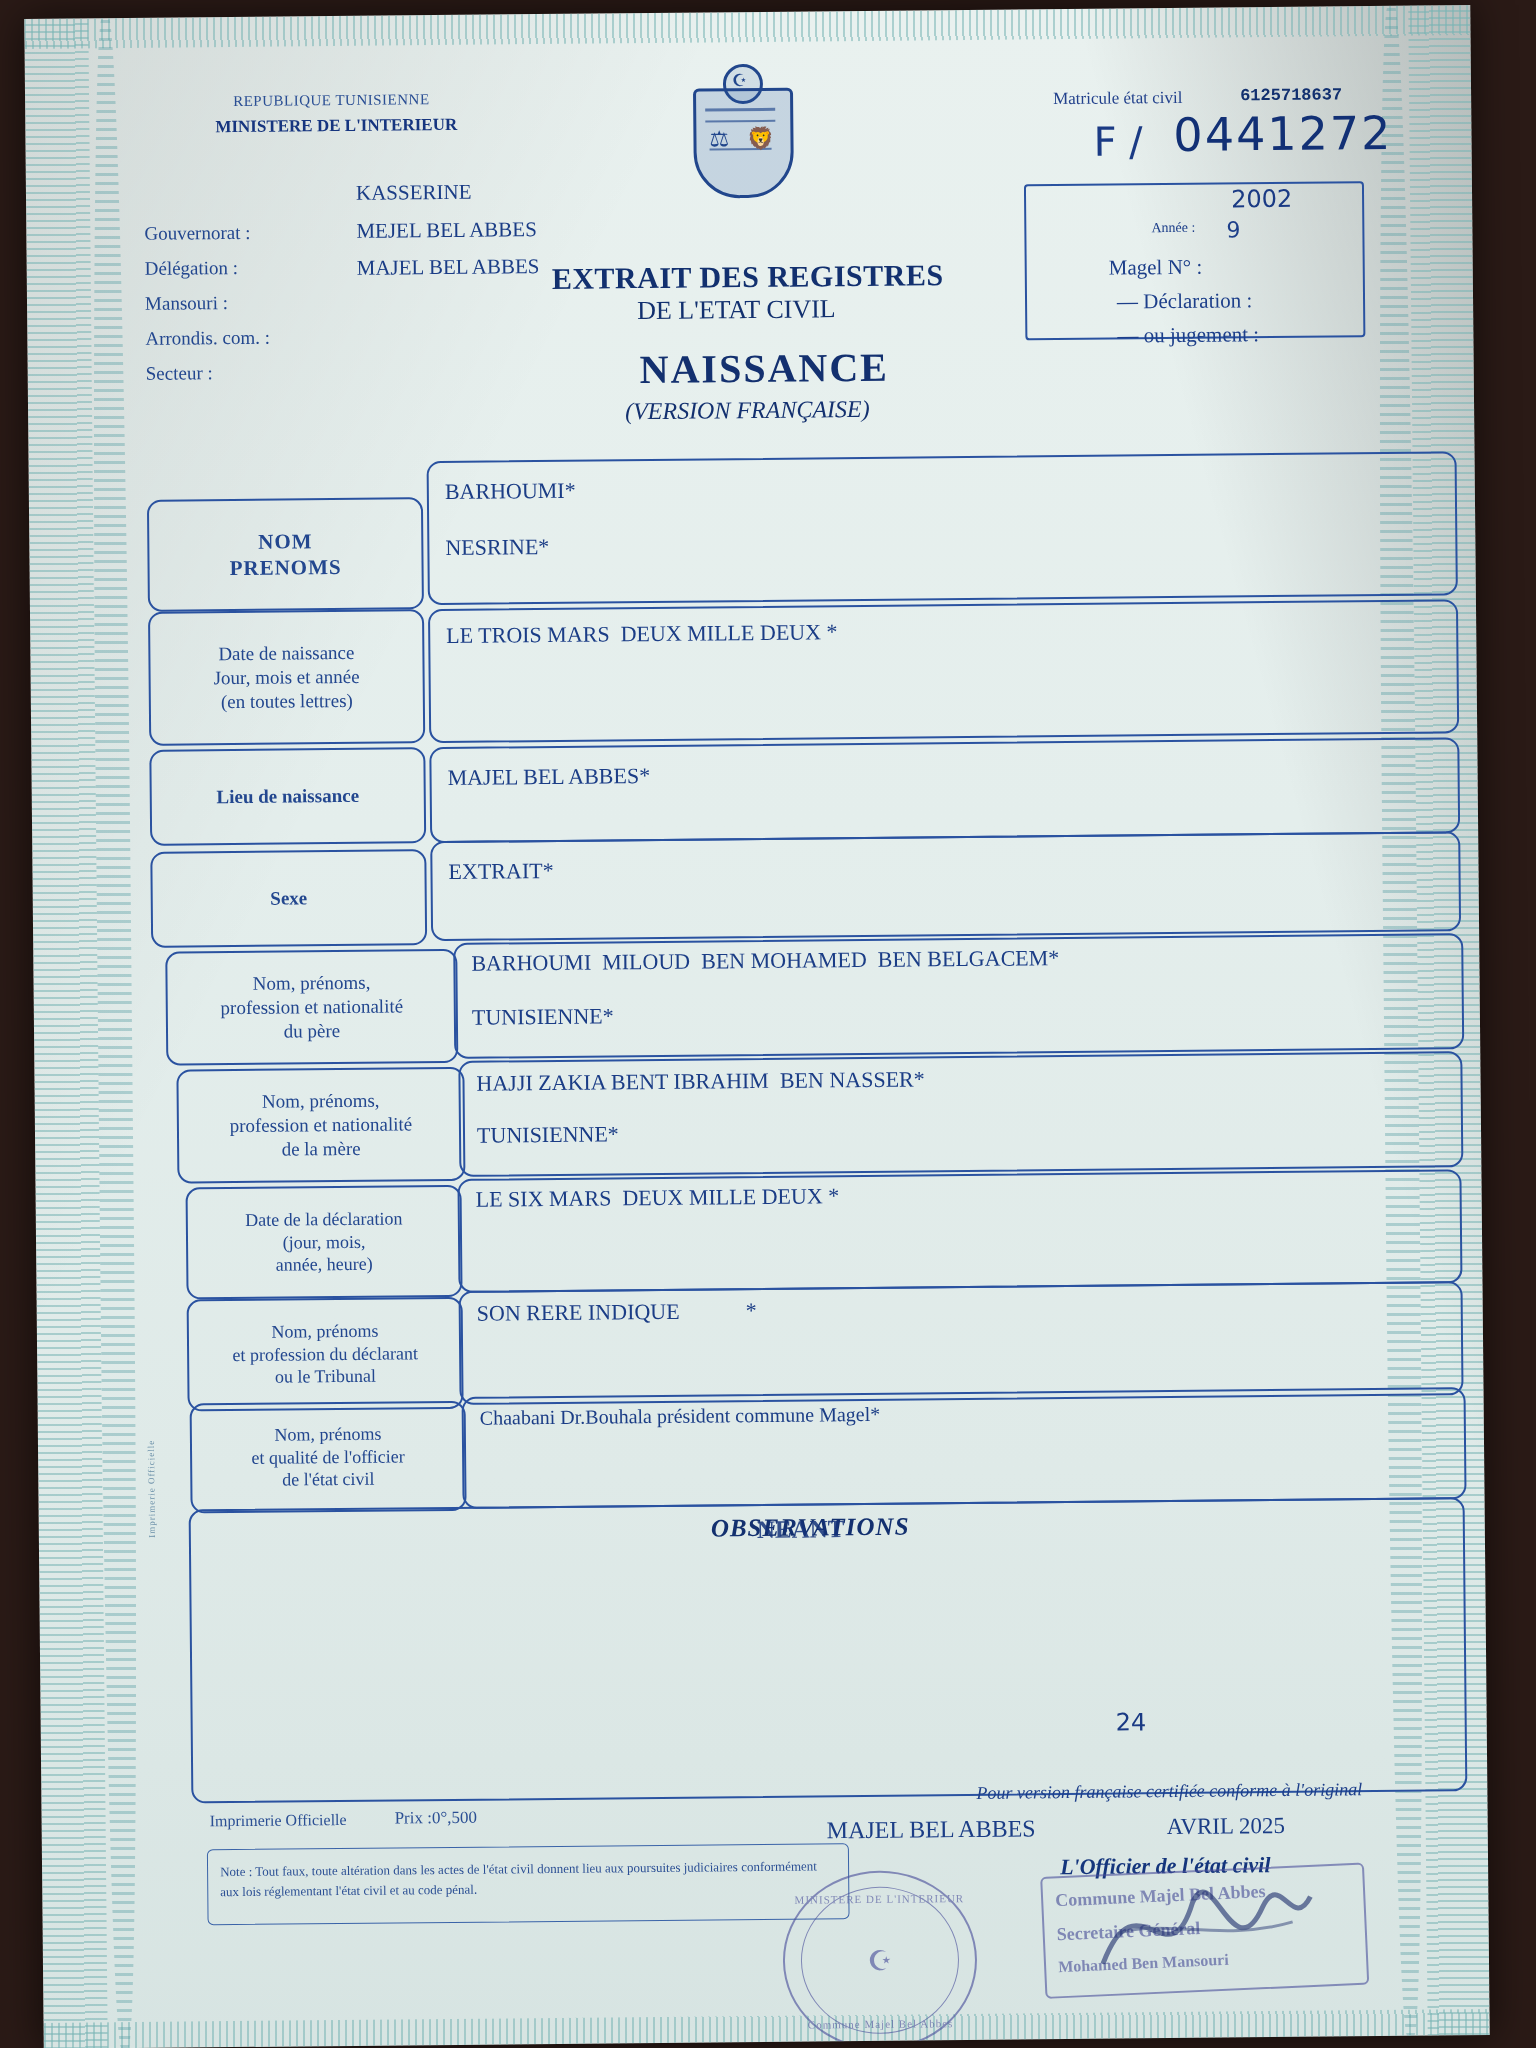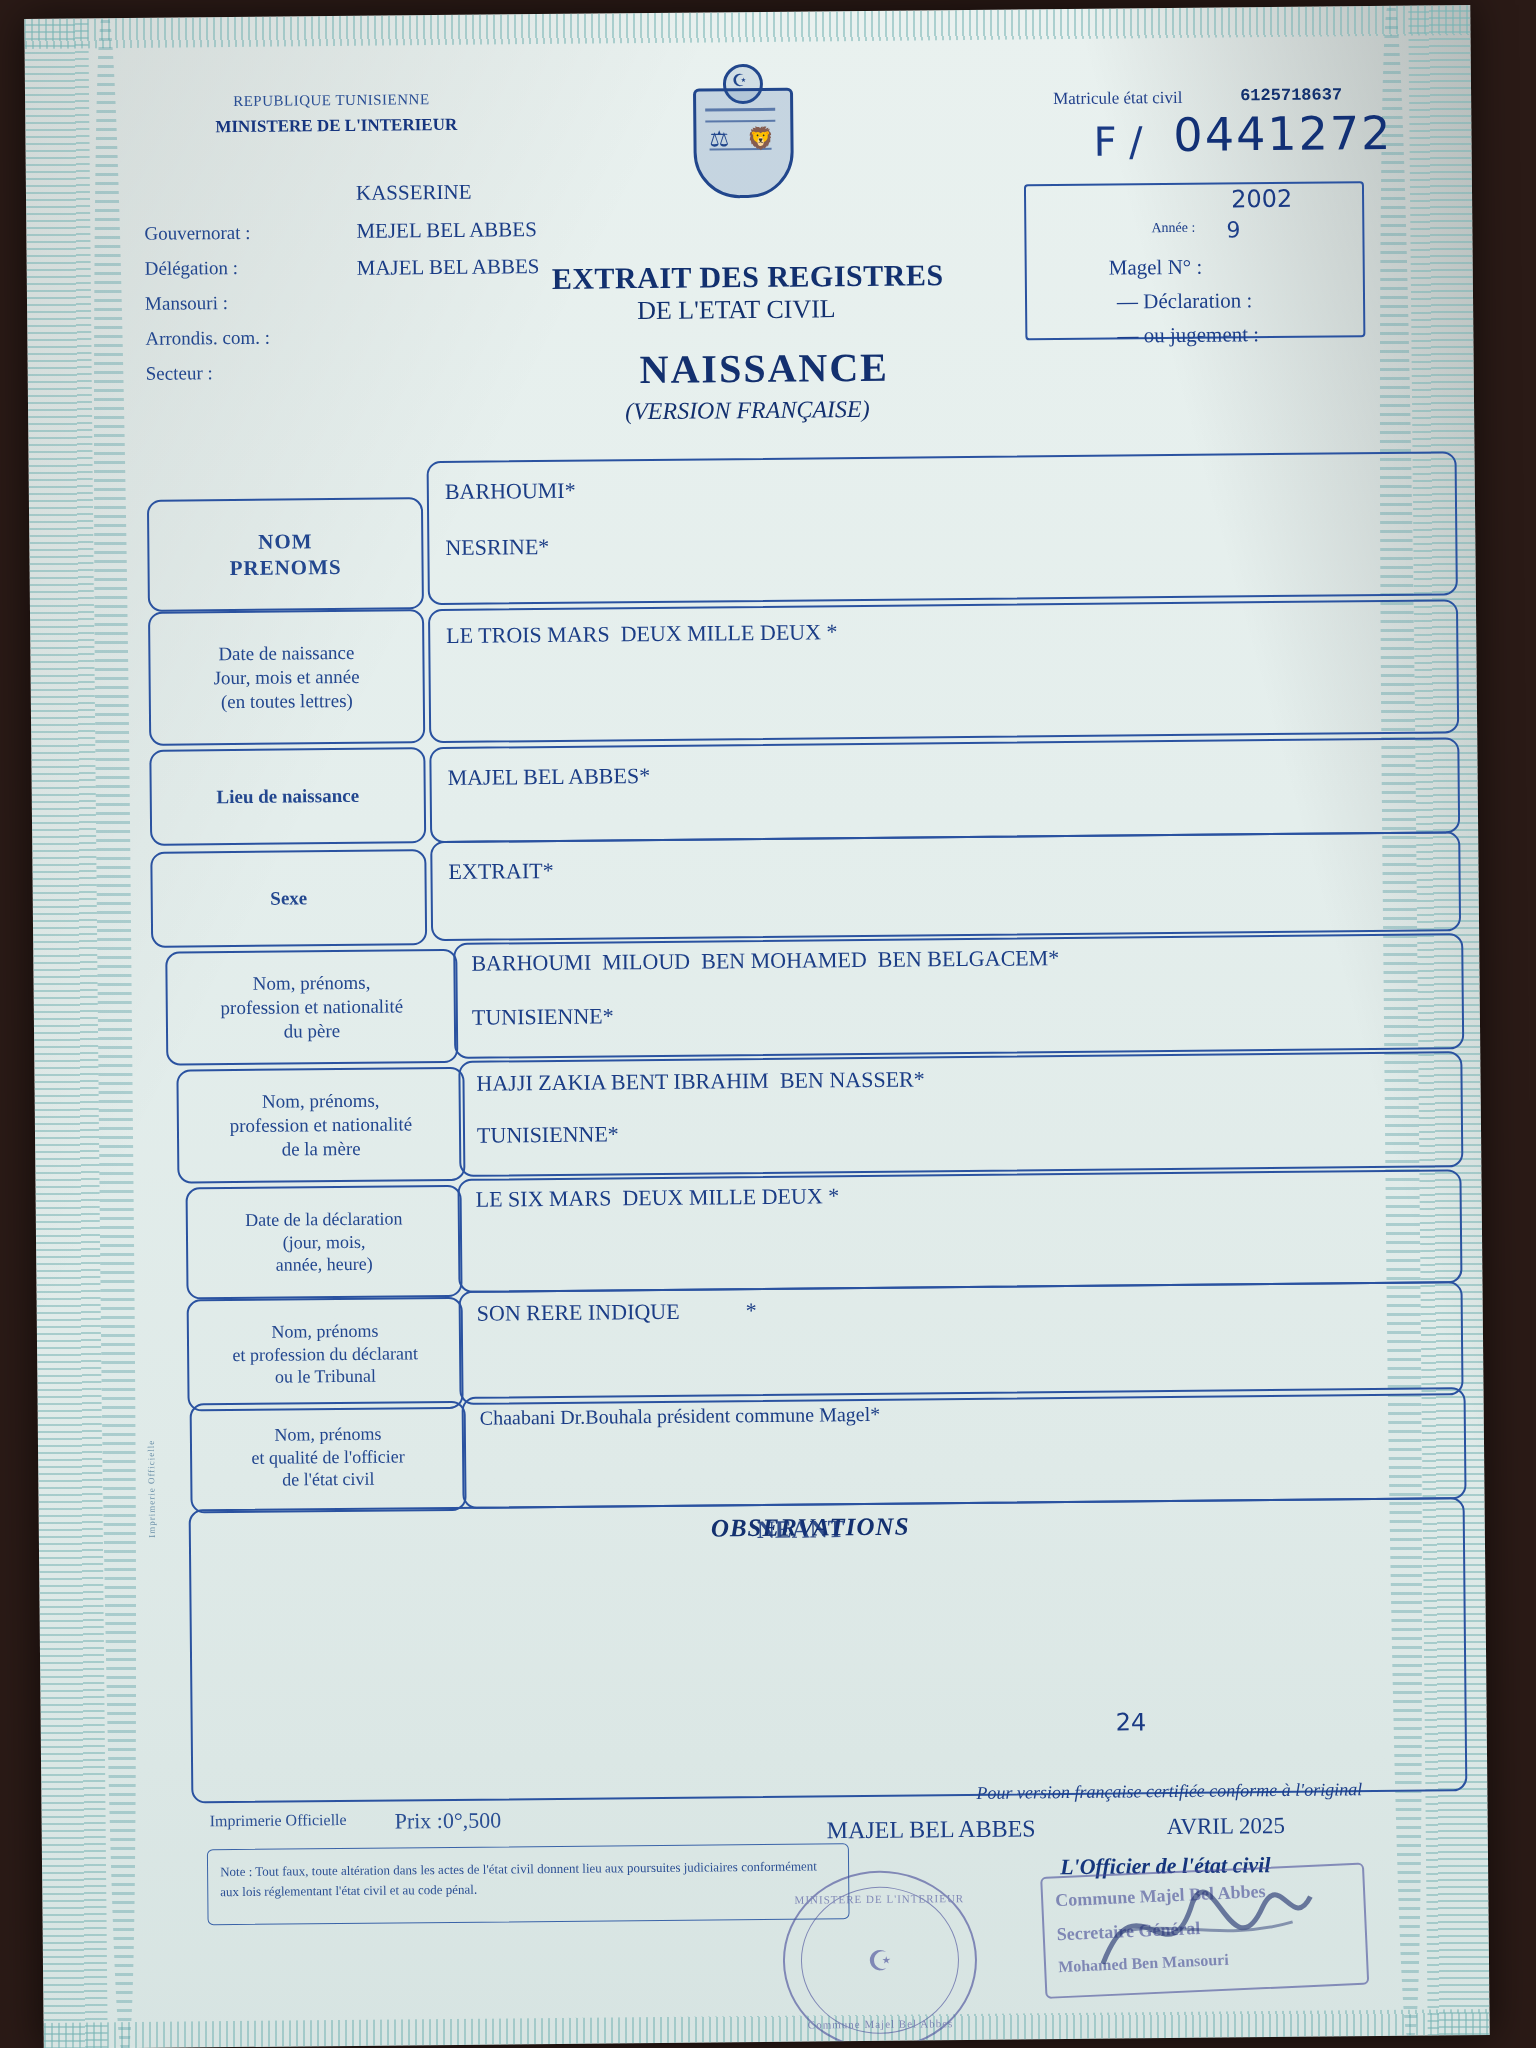--- a/index.html
+++ b/index.html
@@ -262,21 +262,21 @@
       <div class="v1" style="top:8px;font-size:20px;">Chaabani Dr.Bouhala président commune Magel*</div>
     </div>
 
     <div class="cellR" style="left:150px;top:1492px;width:1272px;height:290px;"></div>
     <div class="t" style="left:672px;top:1502px;font-size:25px;font-style:italic;font-weight:bold;letter-spacing:1px;color:#13306f;">OBSERVATIONS</div>
     <div class="t" style="left:718px;top:1504px;font-size:25px;font-weight:bold;color:#15337a;opacity:.85;">NEANT</div>
 
     <div id="vert">Imprimerie Officielle</div>
 
     <div class="t foot-sm" style="left:168px;top:1795px;font-size:16px;">Imprimerie Officielle</div>
-    <div class="t foot-sm" style="left:353px;top:1793px;font-size:22px;">Prix :0°,500</div>
+    <div class="t foot-sm" style="left:353px;top:1793px;font-size:17px;">Prix :0°,500</div>
 
     <div class="t" style="left:935px;top:1773px;font-size:18px;font-style:italic;color:#1d3f8a;">Pour version française certifiée conforme à l'original</div>
     <div class="t" style="left:785px;top:1806px;font-size:24px;color:#1b3d86;">MAJEL BEL ABBES</div>
     <div class="t hw" style="left:1075px;top:1700px;font-size:24px;color:#1a3a84;">24</div>
     <div class="t" style="left:1125px;top:1806px;font-size:23px;color:#1b3d86;">AVRIL 2025</div>
     <div class="t" style="left:1018px;top:1845px;font-size:22px;font-style:italic;font-weight:bold;color:#14357c;">L'Officier de l'état civil</div>
 
     <div id="note-box"></div>
     <div class="t" style="left:178px;top:1845px;font-size:13px;line-height:1.5;color:#2b4f94;width:600px;white-space:normal;">Note : Tout faux, toute altération dans les actes de l'état civil donnent lieu aux poursuites judiciaires conformément aux lois réglementant l'état civil et au code pénal.</div>
 

